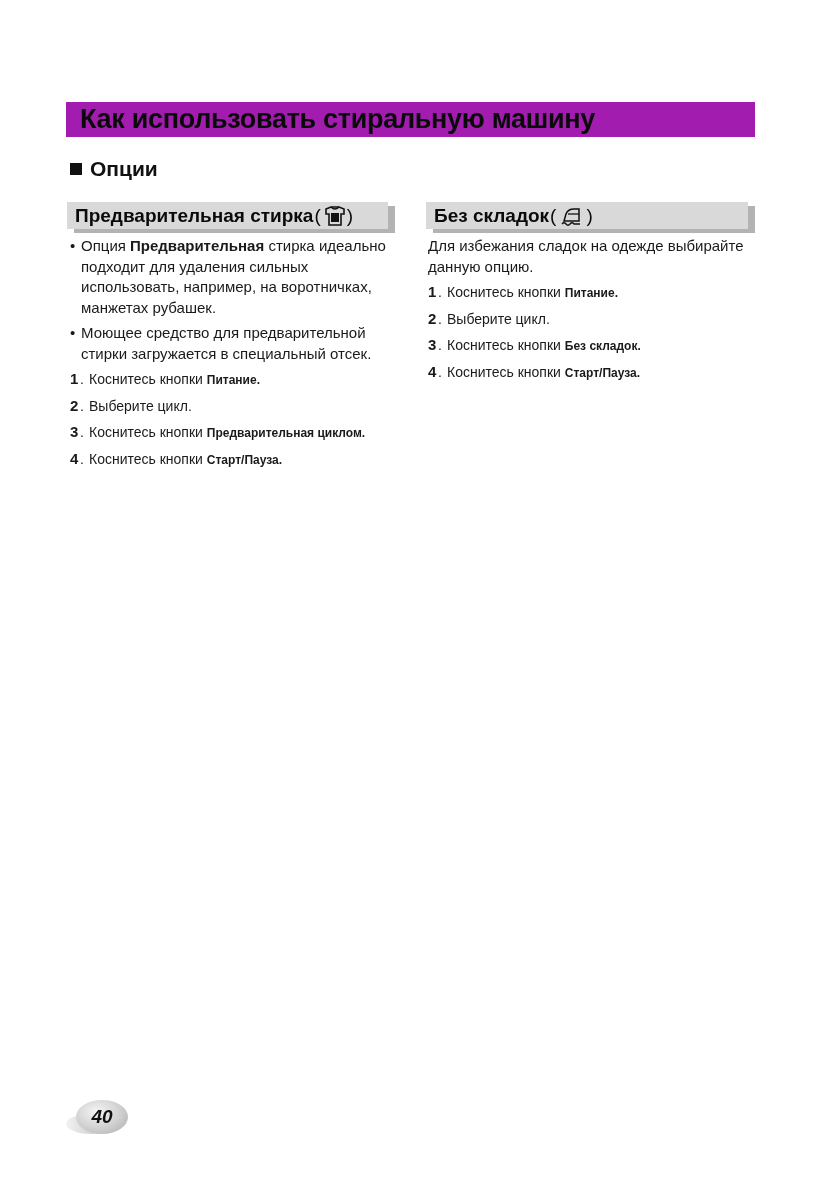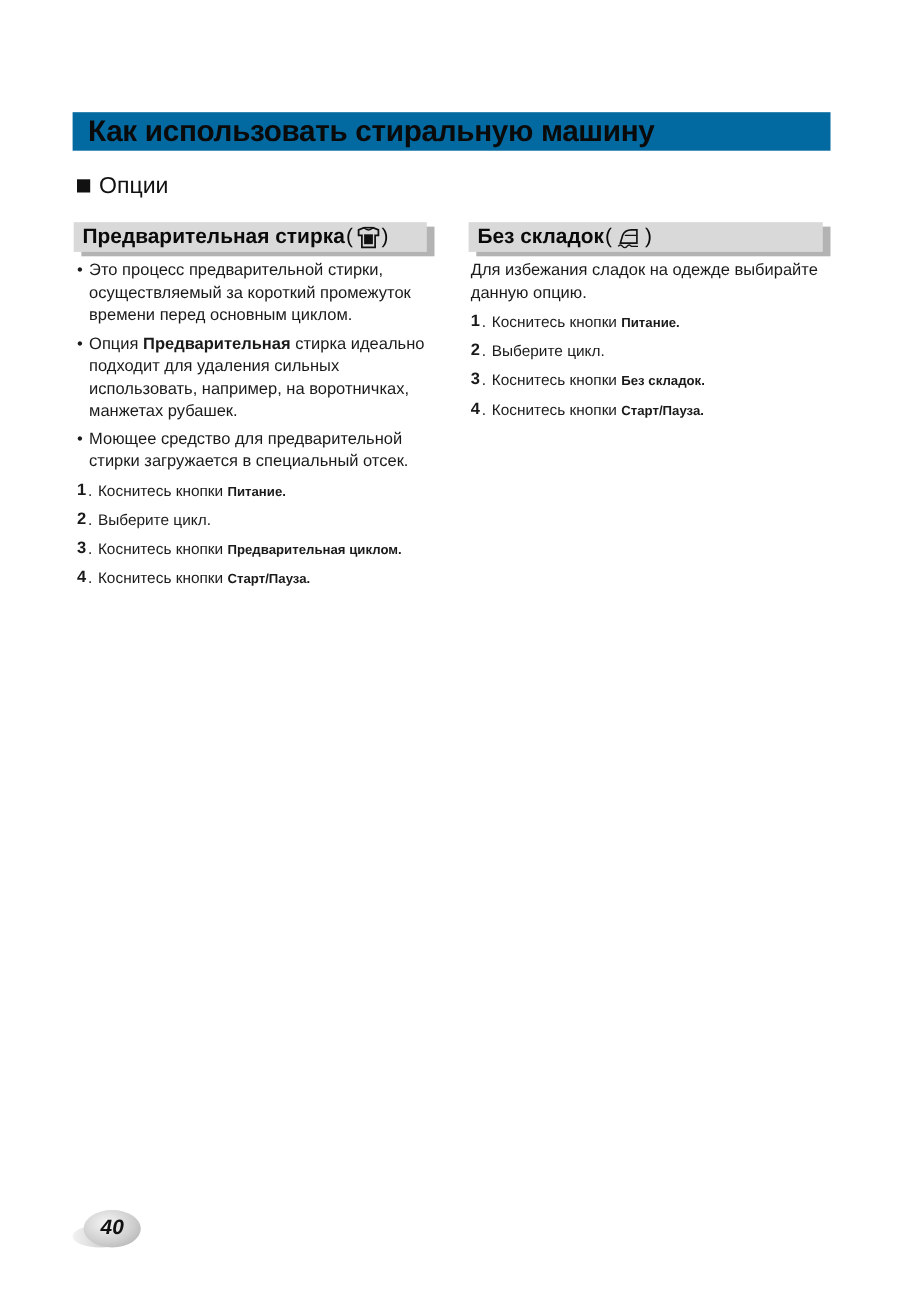--- a/index.html
+++ b/index.html
@@ -14,40 +14,40 @@
       overflow: hidden;
       font-family: "Liberation Sans", "DejaVu Sans", sans-serif;
       color: #111;
     }
     .title-bar {
       position: absolute;
       left: 66px;
       top: 102px;
       width: 689px;
       height: 35px;
-      background: #0369a1;
+      background: #a21caf;
       box-sizing: border-box;
       padding-left: 14px;
       display: flex;
       align-items: center;
     }
     .title-text {
       font-size: 27px;
       font-weight: bold;
       letter-spacing: -0.3px;
       color: #0a0a0a;
     }
     .section-heading {
       position: absolute;
       left: 70px;
       top: 157px;
       display: flex;
       align-items: center;
       font-size: 21px;
-      font-weight: normal;
+      font-weight: bold;
     }
     .square-bullet {
       display: inline-block;
       width: 12px;
       height: 12px;
       background: #111;
       margin-right: 8px;
     }
     .sub-header {
       position: absolute;
@@ -183,23 +183,20 @@
       <path d="M5 15 L7 8 Q9 3 15 3 L20 3 L20 15 Z" fill="none" stroke="#111" stroke-width="1.5"></path>
       <path d="M9 8 L20 8" stroke="#111" stroke-width="1.3"></path>
       <path d="M3 18 Q5 15.5 7 18 Q9 20.5 11 18 Q13 15.5 15 18 L21 18" fill="none" stroke="#111" stroke-width="1.3"></path>
     </svg>
   </span>
   <span class="paren">)</span>
 </div>
 
 <div class="col left">
   <div class="bullet-item">
-    <span>Это процесс предварительной стирки, осуществляемый за короткий промежуток времени перед основным циклом.</span>
-  </div>
-  <div class="bullet-item">
     <span>Опция </span><b>Предварительная</b><span> стирка идеально подходит для удаления сильных использовать, например, на воротничках, манжетах рубашек.</span>
   </div>
   <div class="bullet-item">
     <span>Моющее средство для предварительной стирки загружается в специальный отсек.</span>
   </div>
 
   <div class="step">
     <span class="num">1</span><span class="dot">.</span>
     <span>Коснитесь кнопки </span><b>Питание.</b>
   </div>

